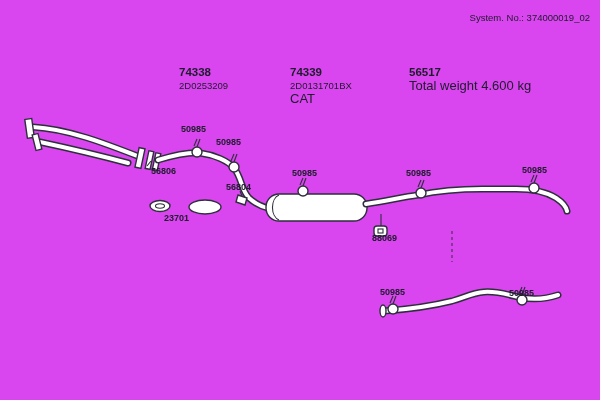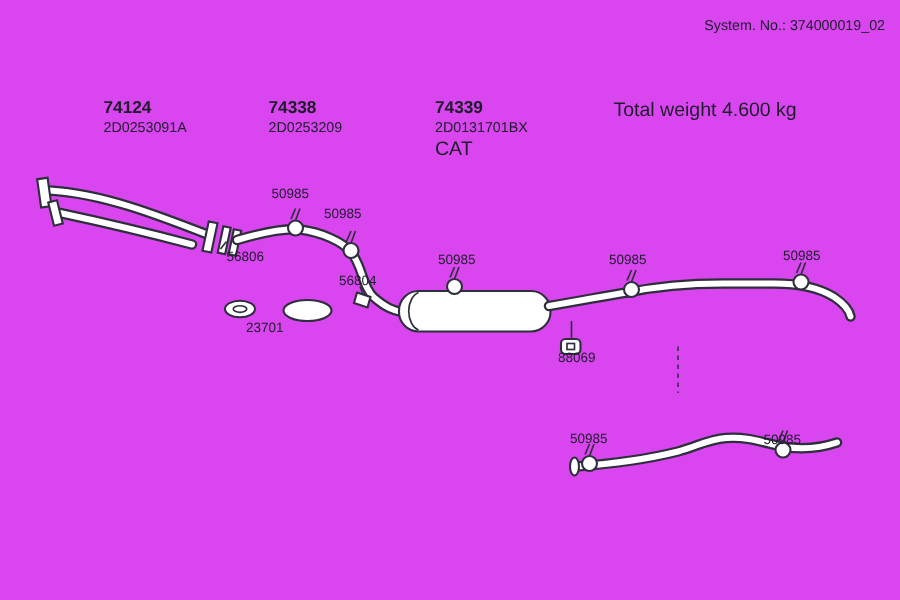--- a/index.html
+++ b/index.html
@@ -12,21 +12,21 @@
     font-family:"Liberation Sans", sans-serif;color:var(--ink);
   }
   .art{position:absolute;left:0;top:0;}
   .sysno{
     position:absolute;top:12px;right:10px;font-size:9.5px;color:var(--ink);
   }
   .pgroup{position:absolute;line-height:13px;}
   .pnum{font-size:11.5px;font-weight:bold;}
   .pcode{font-size:9.5px;}
   .pnote{font-size:13px;}
-  .small{position:absolute;font-size:9px;font-weight:normal;white-space:nowrap;text-align:right;}
+  .small{position:absolute;font-size:9px;font-weight:bold;white-space:nowrap;text-align:right;}
   
   .pipe-outer{fill:none;stroke:var(--line);stroke-width:7;stroke-linecap:round;stroke-linejoin:round;}
   .pipe-inner{fill:none;stroke:#ffffff;stroke-width:4;stroke-linecap:round;stroke-linejoin:round;}
   .part{fill:#ffffff;stroke:var(--line);stroke-width:1.4;}
   .thin{fill:none;stroke:var(--line);stroke-width:1.1;}
   .dash{stroke:var(--line);stroke-width:1;stroke-dasharray:3 3;}
 </style>
 </head>
 <body>
 
@@ -107,37 +107,34 @@
     <use href="#clamp" x="234" y="167"></use>
     <use href="#clamp" x="303" y="191"></use>
     <use href="#clamp" x="421" y="193"></use>
     <use href="#clamp" x="534" y="188"></use>
     <use href="#clamp" x="393" y="309"></use>
     <use href="#clamp" x="522" y="300"></use>
   </svg>
 
   <div class="sysno">System. No.: 374000019_02</div>
 
-  <div class="pgroup" style="left:69px;top:66px">
-    <div class="pnum">74124</div>
-    <div class="pcode">2D0253091A</div>
-  </div>
 
   <div class="pgroup" style="left:179px;top:66px">
     <div class="pnum">74338</div>
     <div class="pcode">2D0253209</div>
   </div>
 
   <div class="pgroup" style="left:290px;top:66px">
     <div class="pnum">74339</div>
     <div class="pcode">2D0131701BX</div>
     <div class="pnote">CAT</div>
   </div>
 
   <div class="pgroup" style="left:409px;top:66px">
+    <div class="pnum">56517</div>
     <div class="pnote">Total weight 4.600 kg</div>
   </div>
 
 
   <div class="small" style="left:181px;top:124px">50985</div>
   <div class="small" style="left:216px;top:137px">50985</div>
   <div class="small" style="left:292px;top:168px">50985</div>
   <div class="small" style="left:406px;top:168px">50985</div>
   <div class="small" style="left:522px;top:165px">50985</div>
   <div class="small" style="left:380px;top:287px">50985</div>

